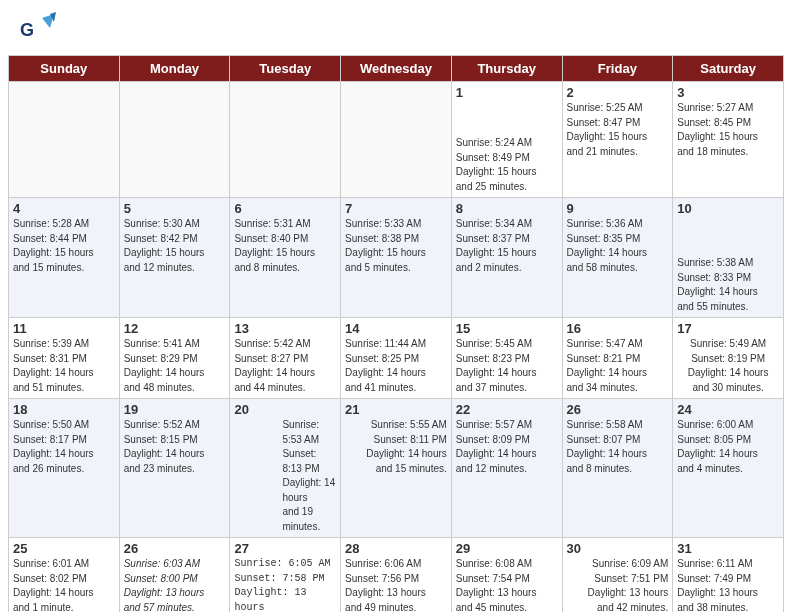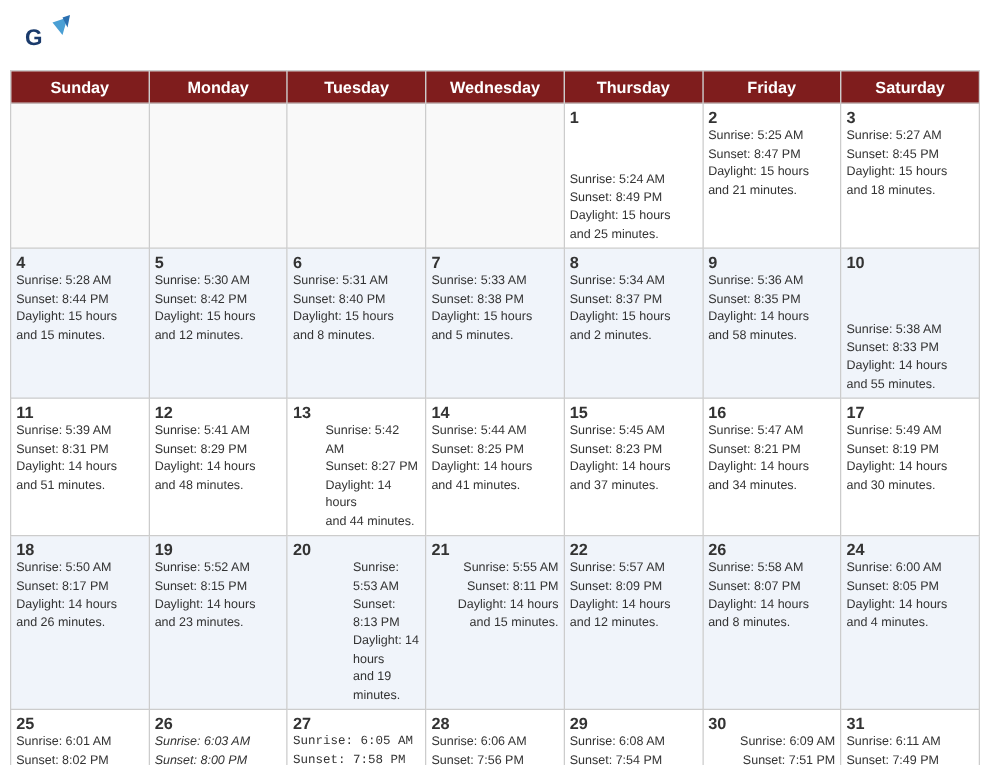--- a/index.html
+++ b/index.html
@@ -147,49 +147,49 @@
         </td>
         <td>
           <span class="day-num">12</span>
           <div class="day-info" style="white-space: pre-line;">Sunrise: 5:41 AM
 Sunset: 8:29 PM
 Daylight: 14 hours
 and 48 minutes.</div>
         </td>
         <td>
           <span class="day-num">13</span>
-          <div class="day-info" style="white-space: pre-line; margin-left: 26px;">Sunrise: 5:42 AM
+          <div class="day-info" style="white-space: pre-line;">Sunrise: 5:42 AM
 Sunset: 8:27 PM
 Daylight: 14 hours
 and 44 minutes.</div>
         </td>
         <td>
           <span class="day-num">14</span>
-          <div class="day-info" style="white-space: pre-line;">Sunrise: 5:44 AM
+          <div class="day-info" style="white-space: pre-line;">Sunrise: 11:44 AM
 Sunset: 8:25 PM
 Daylight: 14 hours
 and 41 minutes.</div>
         </td>
         <td>
           <span class="day-num">15</span>
           <div class="day-info" style="white-space: pre-line;">Sunrise: 5:45 AM
 Sunset: 8:23 PM
 Daylight: 14 hours
 and 37 minutes.</div>
         </td>
         <td>
           <span class="day-num">16</span>
           <div class="day-info" style="white-space: pre-line;">Sunrise: 5:47 AM
 Sunset: 8:21 PM
 Daylight: 14 hours
 and 34 minutes.</div>
         </td>
         <td>
           <span class="day-num">17</span>
-          <div class="day-info" style="white-space: pre-line;">Sunrise: 5:49 AM
+          <div class="day-info" style="white-space: pre-line; text-align: center;">Sunrise: 5:49 AM
 Sunset: 8:19 PM
 Daylight: 14 hours
 and 30 minutes.</div>
         </td>
       </tr>
       <tr class="row-odd">
         <td>
           <span class="day-num">18</span>
           <div class="day-info" style="white-space: pre-line;">Sunrise: 5:50 AM
 Sunset: 8:17 PM

